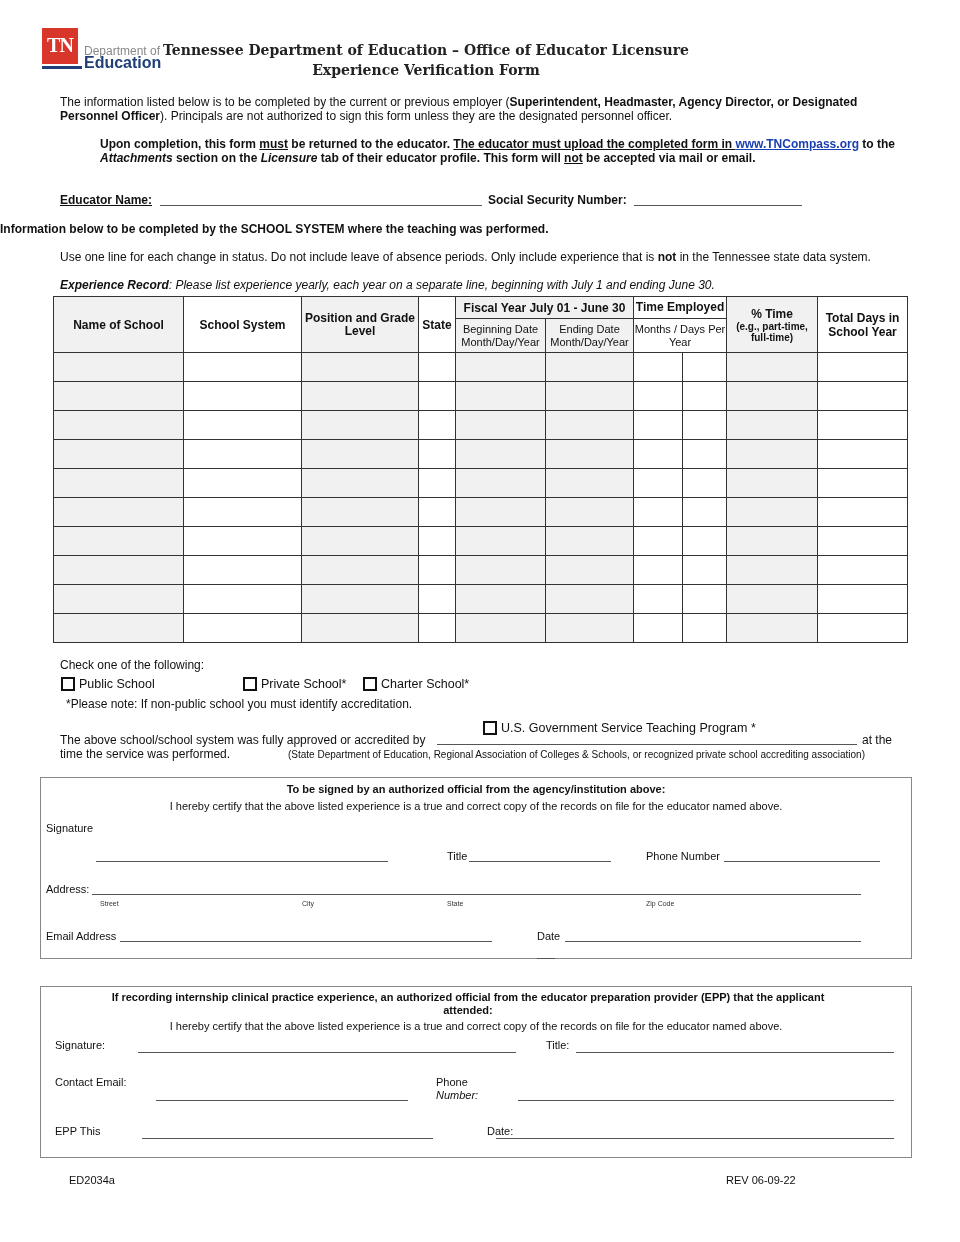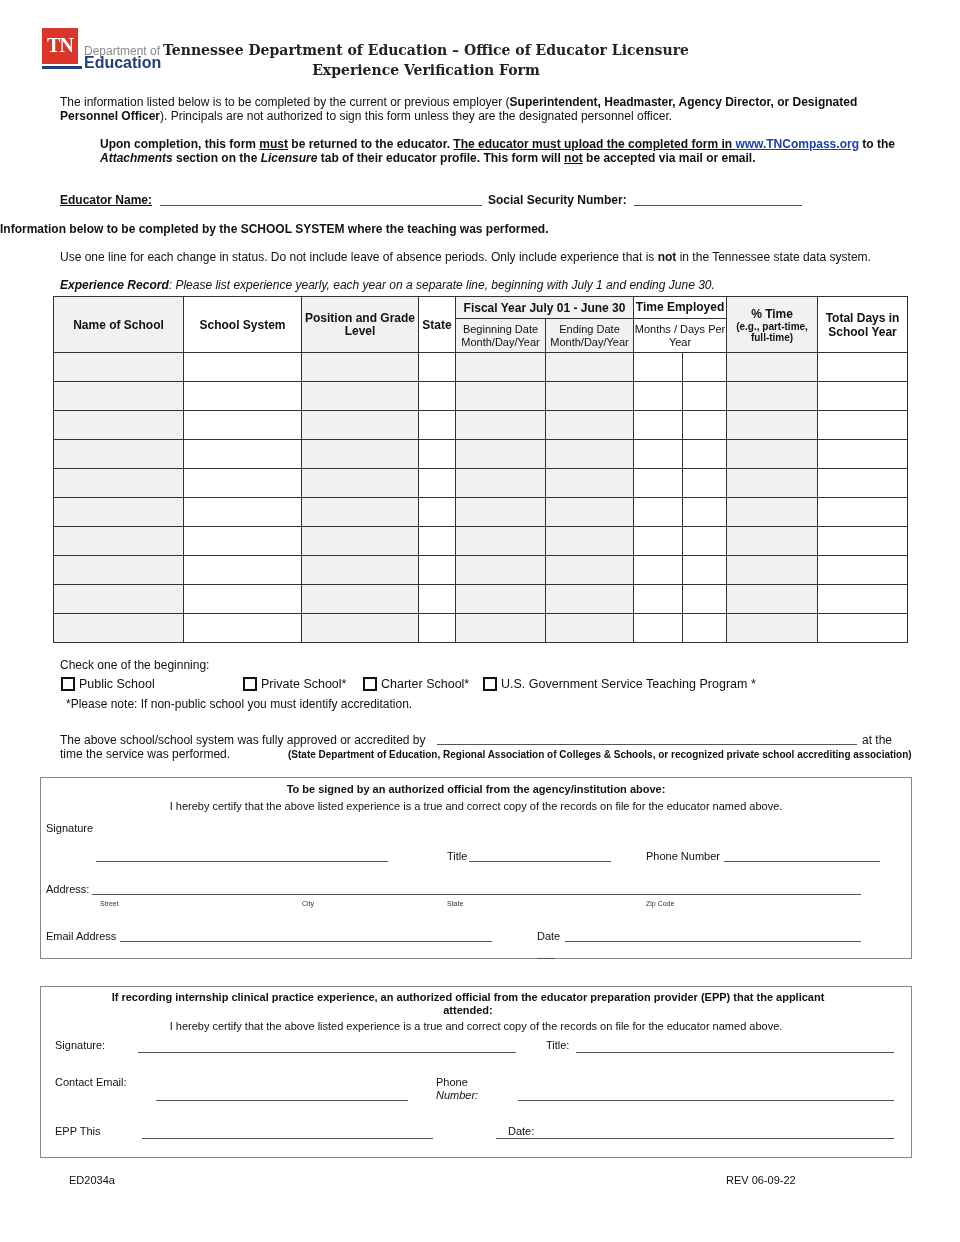--- a/index.html
+++ b/index.html
@@ -212,44 +212,44 @@
         <td class="shade"></td>
         <td class="shade"></td>
         <td></td>
         <td></td>
         <td class="shade"></td>
         <td></td>
       </tr>
     </tbody>
 </table>
 
-<div class="abs p" style="left:60px; top:658px;">Check one of the beginning:</div>
+<div class="abs p" style="left:60px; top:658px;">Check one of the following:</div>
 <div class="chk" style="left:61px;">
     <span class="cb"></span>
     <span>Public School</span>
   </div>
 <div class="chk" style="left:243px;">
     <span class="cb"></span>
     <span>Private School*</span>
   </div>
 <div class="chk" style="left:363px;">
     <span class="cb"></span>
     <span>Charter School*</span>
   </div>
-<div class="chk" style="left:483px;">
+<div class="chk" style="left:483px;margin-top:44px;">
     <span class="cb"></span>
     <span>U.S. Government Service Teaching Program *</span>
   </div>
 <div class="abs p" style="left:66px; top:697px;">*Please note: If non-public school you must identify accreditation.</div>
 
 <div class="abs p" style="left:60px; top:733px;">The above school/school system was fully approved or accredited by</div>
 <div class="abs line" style="left:437px; top:744px; width:420px;"></div>
 <div class="abs p" style="left:862px; top:733px;">at the</div>
 <div class="abs p" style="left:60px; top:747px;">time the service was performed.</div>
-<div class="abs" style="left:288px; top:749px; font-size:10px;font-weight:bold;">(State Department of Education, Regional Association of Colleges &amp; Schools, or recognized private school accrediting association)</div>
+<div class="abs" style="left:288px; top:749px; font-size:10px;">(State Department of Education, Regional Association of Colleges &amp; Schools, or recognized private school accrediting association)</div>
 
 <div class="box1"></div>
 <div class="abs f11 b" style="left:40px; width:872px; text-align:center; top:783px;">To be signed by an authorized official from the agency/institution above:</div>
 <div class="abs f11" style="left:40px; width:872px; text-align:center; top:800px;">I hereby certify that the above listed experience is a true and correct copy of the records on file for the educator named above.</div>
 
 <div class="abs f11" style="left:46px; top:822px;">Signature</div>
 <div class="abs line" style="left:96px; top:861px; width:292px;"></div>
 <div class="abs f11" style="left:447px; top:850px;">Title</div>
 <div class="abs line" style="left:469px; top:861px; width:142px;"></div>
 <div class="abs f11" style="left:646px; top:850px;">Phone Number</div>
@@ -278,17 +278,17 @@
 <div class="abs line" style="left:576px; top:1052px; width:318px;"></div>
 
 <div class="abs f11" style="left:55px; top:1076px;">Contact Email:</div>
 <div class="abs line" style="left:156px; top:1100px; width:252px;"></div>
 <div class="abs f11" style="left:436px; top:1076px;">Phone</div>
 <div class="abs f11" style="left:436px; top:1089px;font-style:italic;">Number:</div>
 <div class="abs line" style="left:518px; top:1100px; width:376px;"></div>
 
 <div class="abs f11" style="left:55px; top:1125px;">EPP This</div>
 <div class="abs line" style="left:142px; top:1138px; width:291px;"></div>
-<div class="abs f11" style="left:484px; top:1125px;padding-left:24px;">Date:</div>
+<div class="abs f11" style="left:463px; top:1125px;padding-left:24px;">Date:</div>
 <div class="abs line" style="left:496px; top:1138px; width:398px;"></div>
 
 <div class="abs f11" style="left:69px; top:1174px;">ED2034a</div>
 <div class="abs f11" style="left:726px; top:1174px;">REV 06-09-22</div>
 
 </body></html>

